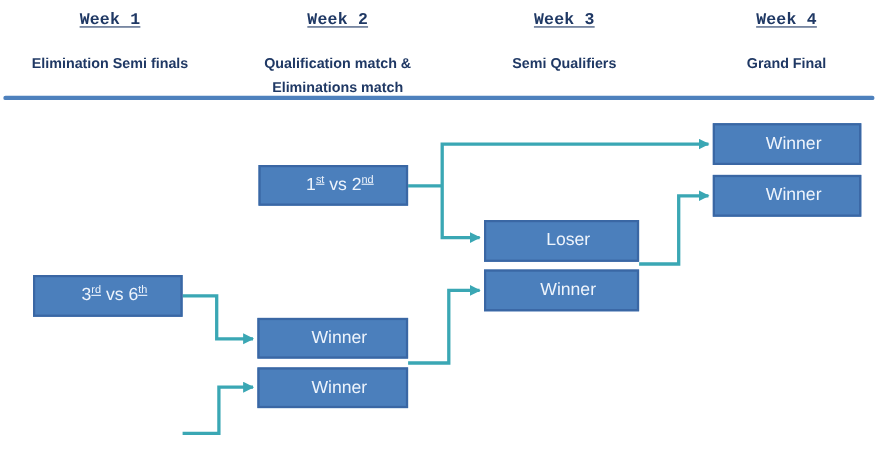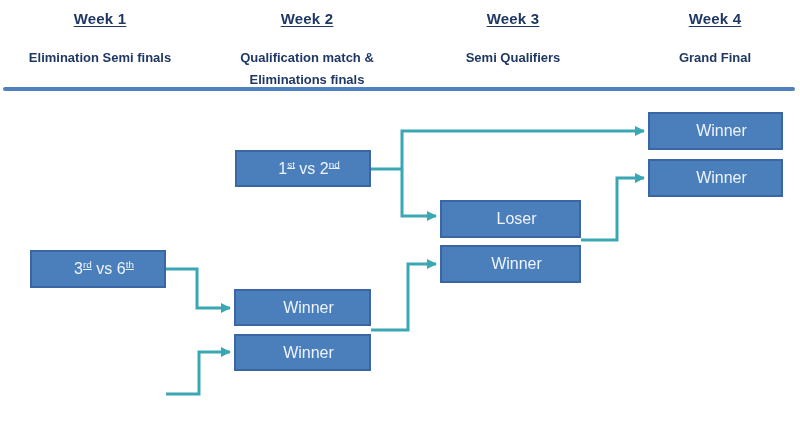--- a/index.html
+++ b/index.html
@@ -34,20 +34,21 @@
   .col-1 { left: 10px; }
   .col-2 { left: 217px; }
   .col-3 { left: 423px; }
   .col-4 { left: 625px; }
   .col .title {
     font-size: 15px;
     font-weight: bold;
     text-decoration: underline;
     text-underline-offset: 2px;
     letter-spacing: 0.2px;
+    font-family: Liberation Mono, monospace;
   }
   .col .sub {
     margin-top: 20px;
     font-size: 13px;
     font-weight: bold;
     line-height: 22px;
   }
   
   .rule {
     position: absolute;
@@ -115,21 +116,21 @@
     <div class="title">Week 1</div>
     <div class="sub">
       <div>Elimination Semi finals</div>
       <div></div>
     </div>
   </div>
   <div class="col col-2">
     <div class="title">Week 2</div>
     <div class="sub">
       <div>Qualification match &amp;</div>
-      <div>Eliminations finals</div>
+      <div>Eliminations match</div>
     </div>
   </div>
   <div class="col col-3">
     <div class="title">Week 3</div>
     <div class="sub">
       <div>Semi Qualifiers</div>
       <div></div>
     </div>
   </div>
   <div class="col col-4">

